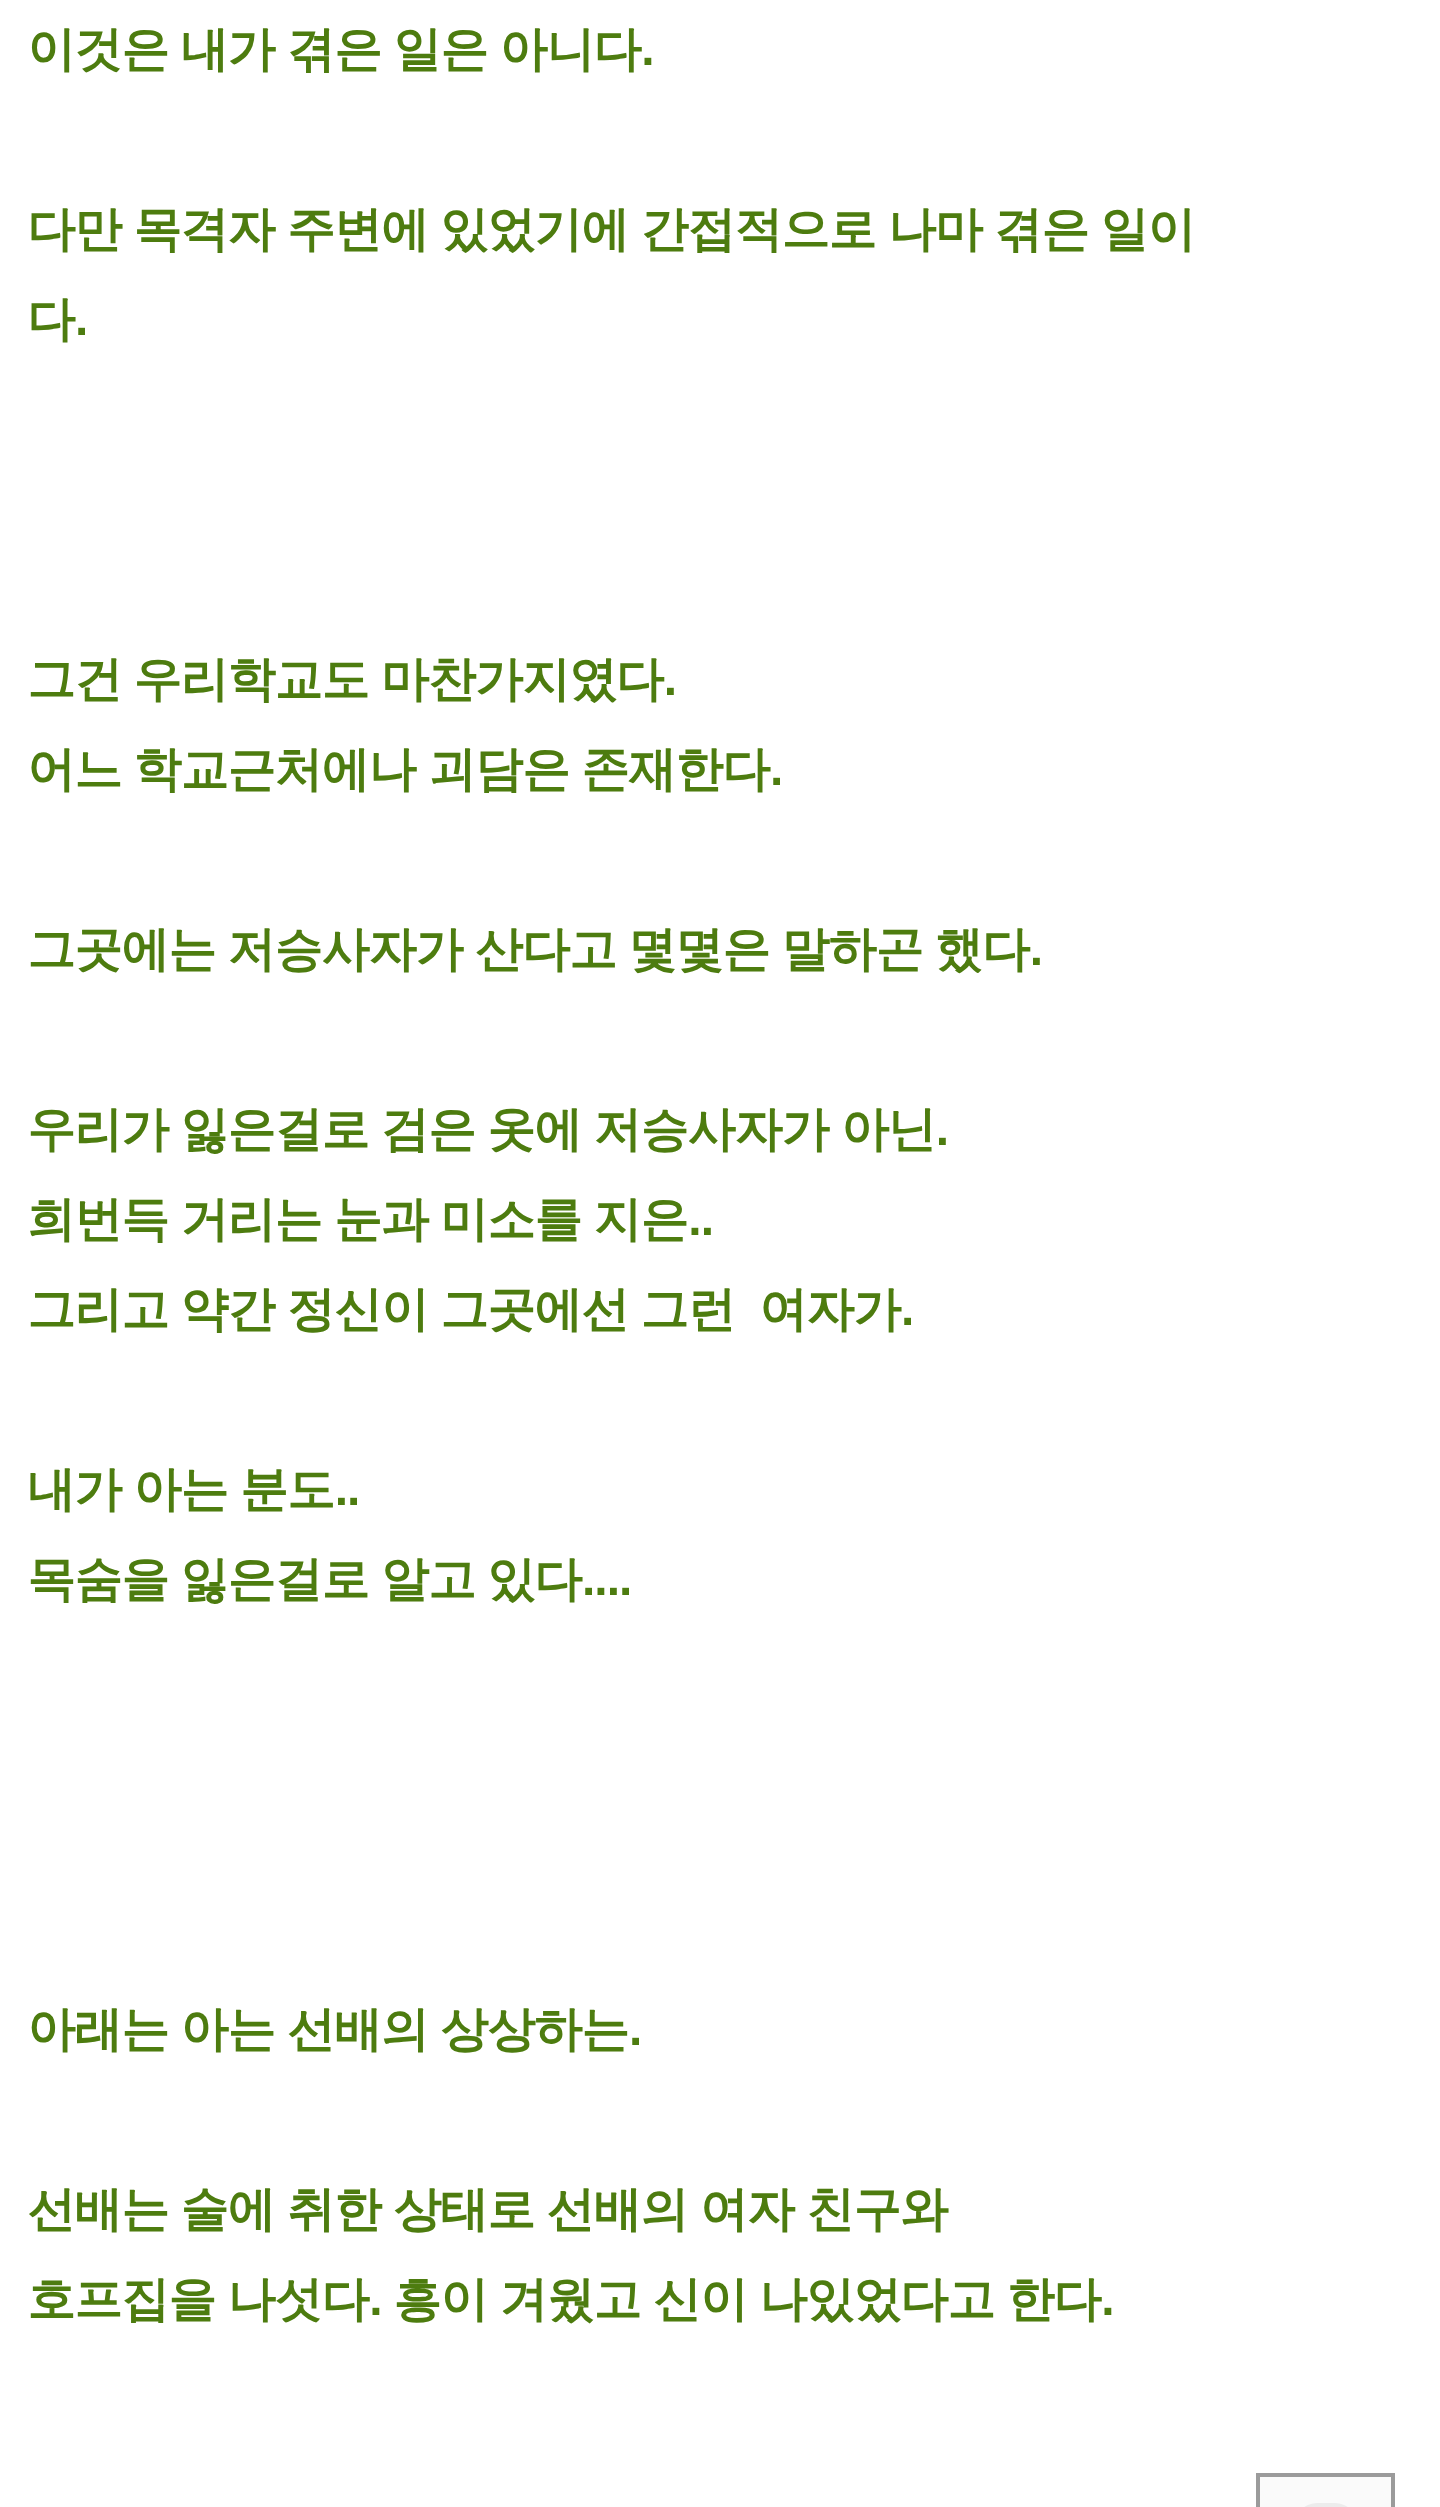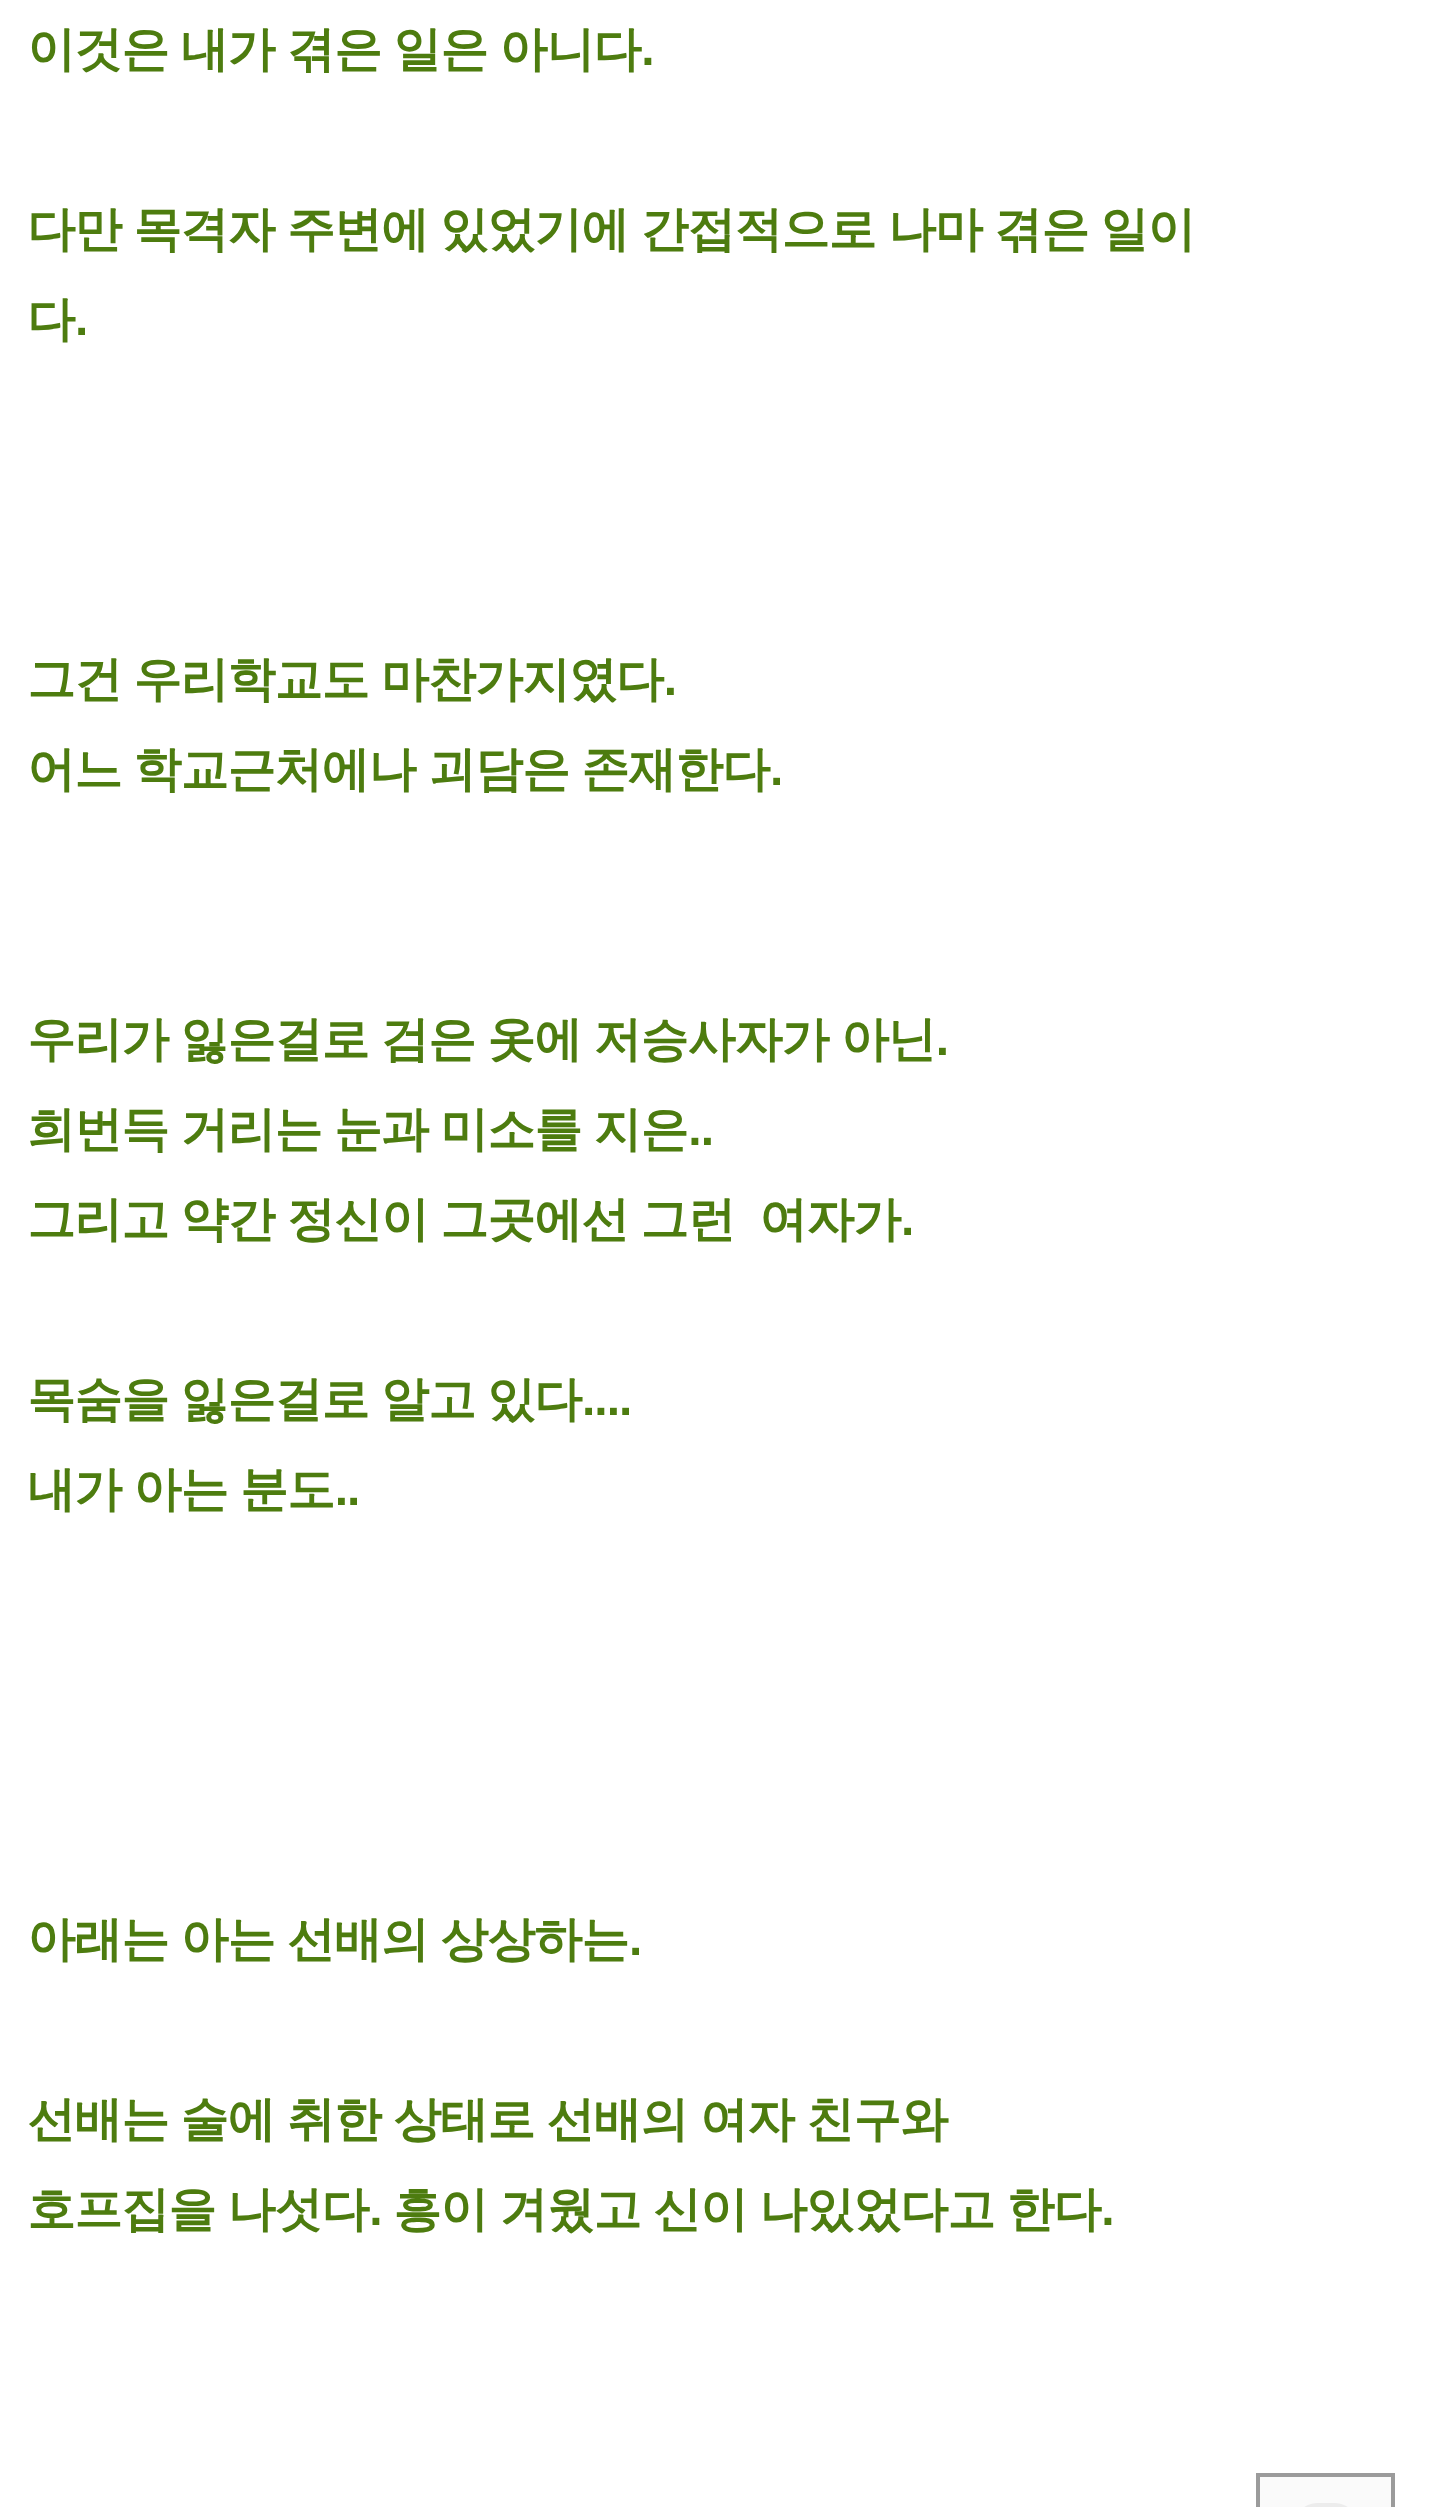--- a/index.html
+++ b/index.html
@@ -57,27 +57,28 @@
     <div class="line">이것은 내가 겪은 일은 아니다.</div>
     <div class="line"></div>
     <div class="line">다만 목격자 주변에 있었기에 간접적으로 나마 겪은 일이</div>
     <div class="line">다.</div>
     <div class="line"></div>
     <div class="line"></div>
     <div class="line"></div>
     <div class="line">그건 우리학교도 마찬가지였다.</div>
     <div class="line">어느 학교근처에나 괴담은 존재한다.</div>
     <div class="line"></div>
+    <div class="line">그곳에는 저승사자가 산다고 몇몇은 말하곤 했다.</div>
     <div class="line"></div>
     <div class="line">우리가 잃은걸로 검은 옷에 저승사자가 아닌.</div>
     <div class="line">희번득 거리는 눈과 미소를 지은..</div>
     <div class="line">그리고 약간 정신이 그곳에선 그런  여자가.</div>
     <div class="line"></div>
+    <div class="line">내가 아는 분도..</div>
     <div class="line">목숨을 잃은걸로 알고 있다....</div>
-    <div class="line">내가 아는 분도..</div>
     <div class="line"></div>
     <div class="line"></div>
     <div class="line"></div>
     <div class="line"></div>
     <div class="line">아래는 아는 선배의 상상하는.</div>
     <div class="line"></div>
     <div class="line">선배는 술에 취한 상태로 선배의 여자 친구와</div>
     <div class="line">호프집을 나섯다. 흥이 겨웠고 신이 나있었다고 한다.</div>
   </main>
 

